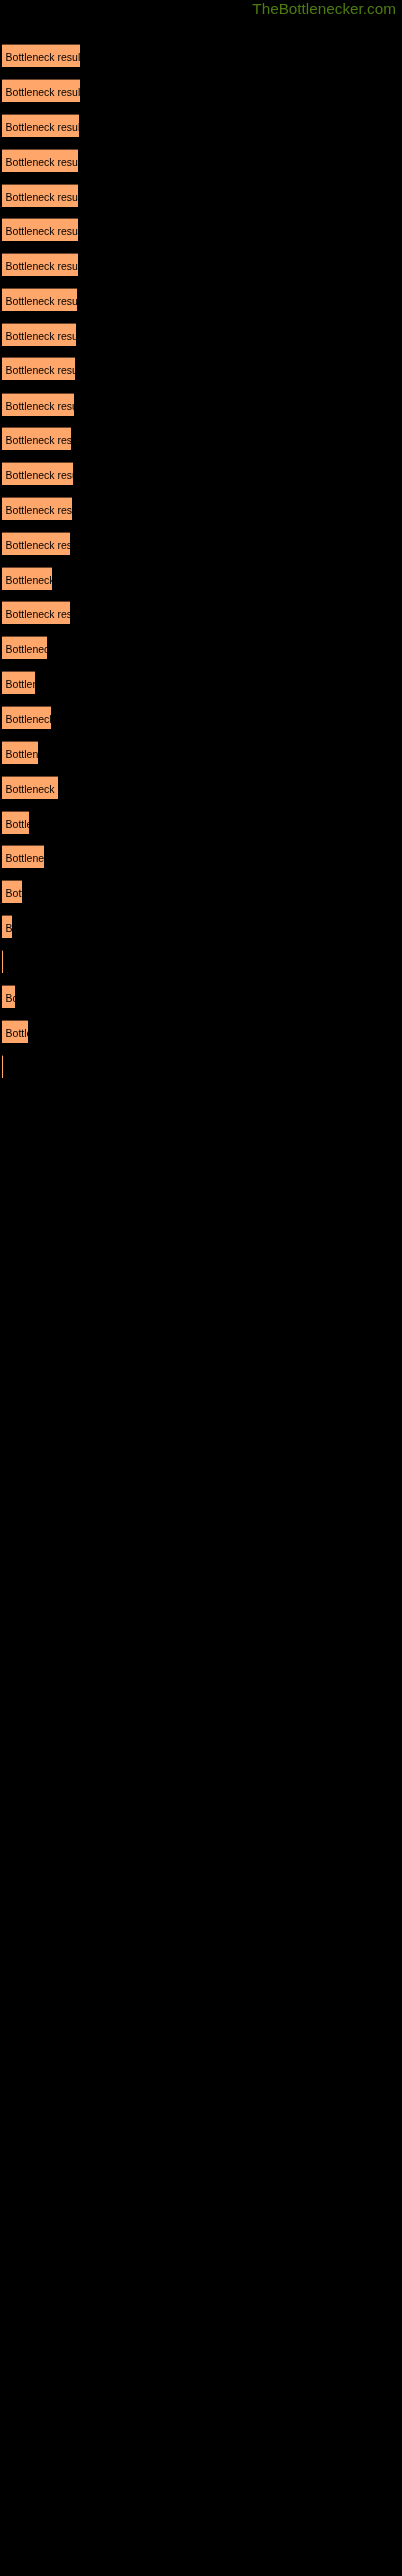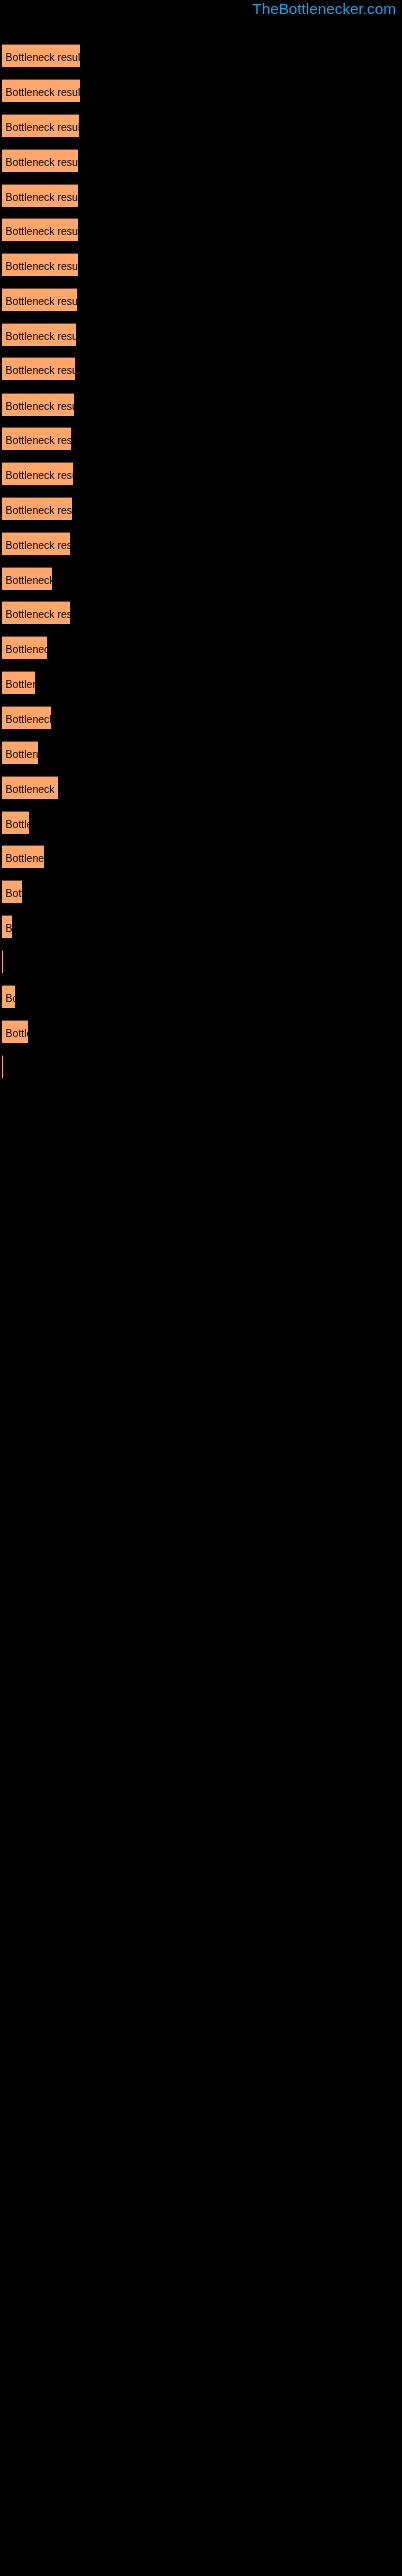--- a/index.html
+++ b/index.html
@@ -16,21 +16,21 @@
     font-family: "Liberation Sans", sans-serif;
   }
 
   .site-header {
     position: absolute;
     top: 0px;
     left: 0px;
     width: 396px;
     height: 17.7px;
     text-align: right;
-    color: #0ea5e9;
+    color: #4d7c0f;
     font-size: 15.3px;
     line-height: 17.7px;
     font-family: "Liberation Sans", sans-serif;
     letter-spacing: 0px;
     white-space: nowrap;
   }
 
   .chart-area {
     position: absolute;
     top: 0px;

